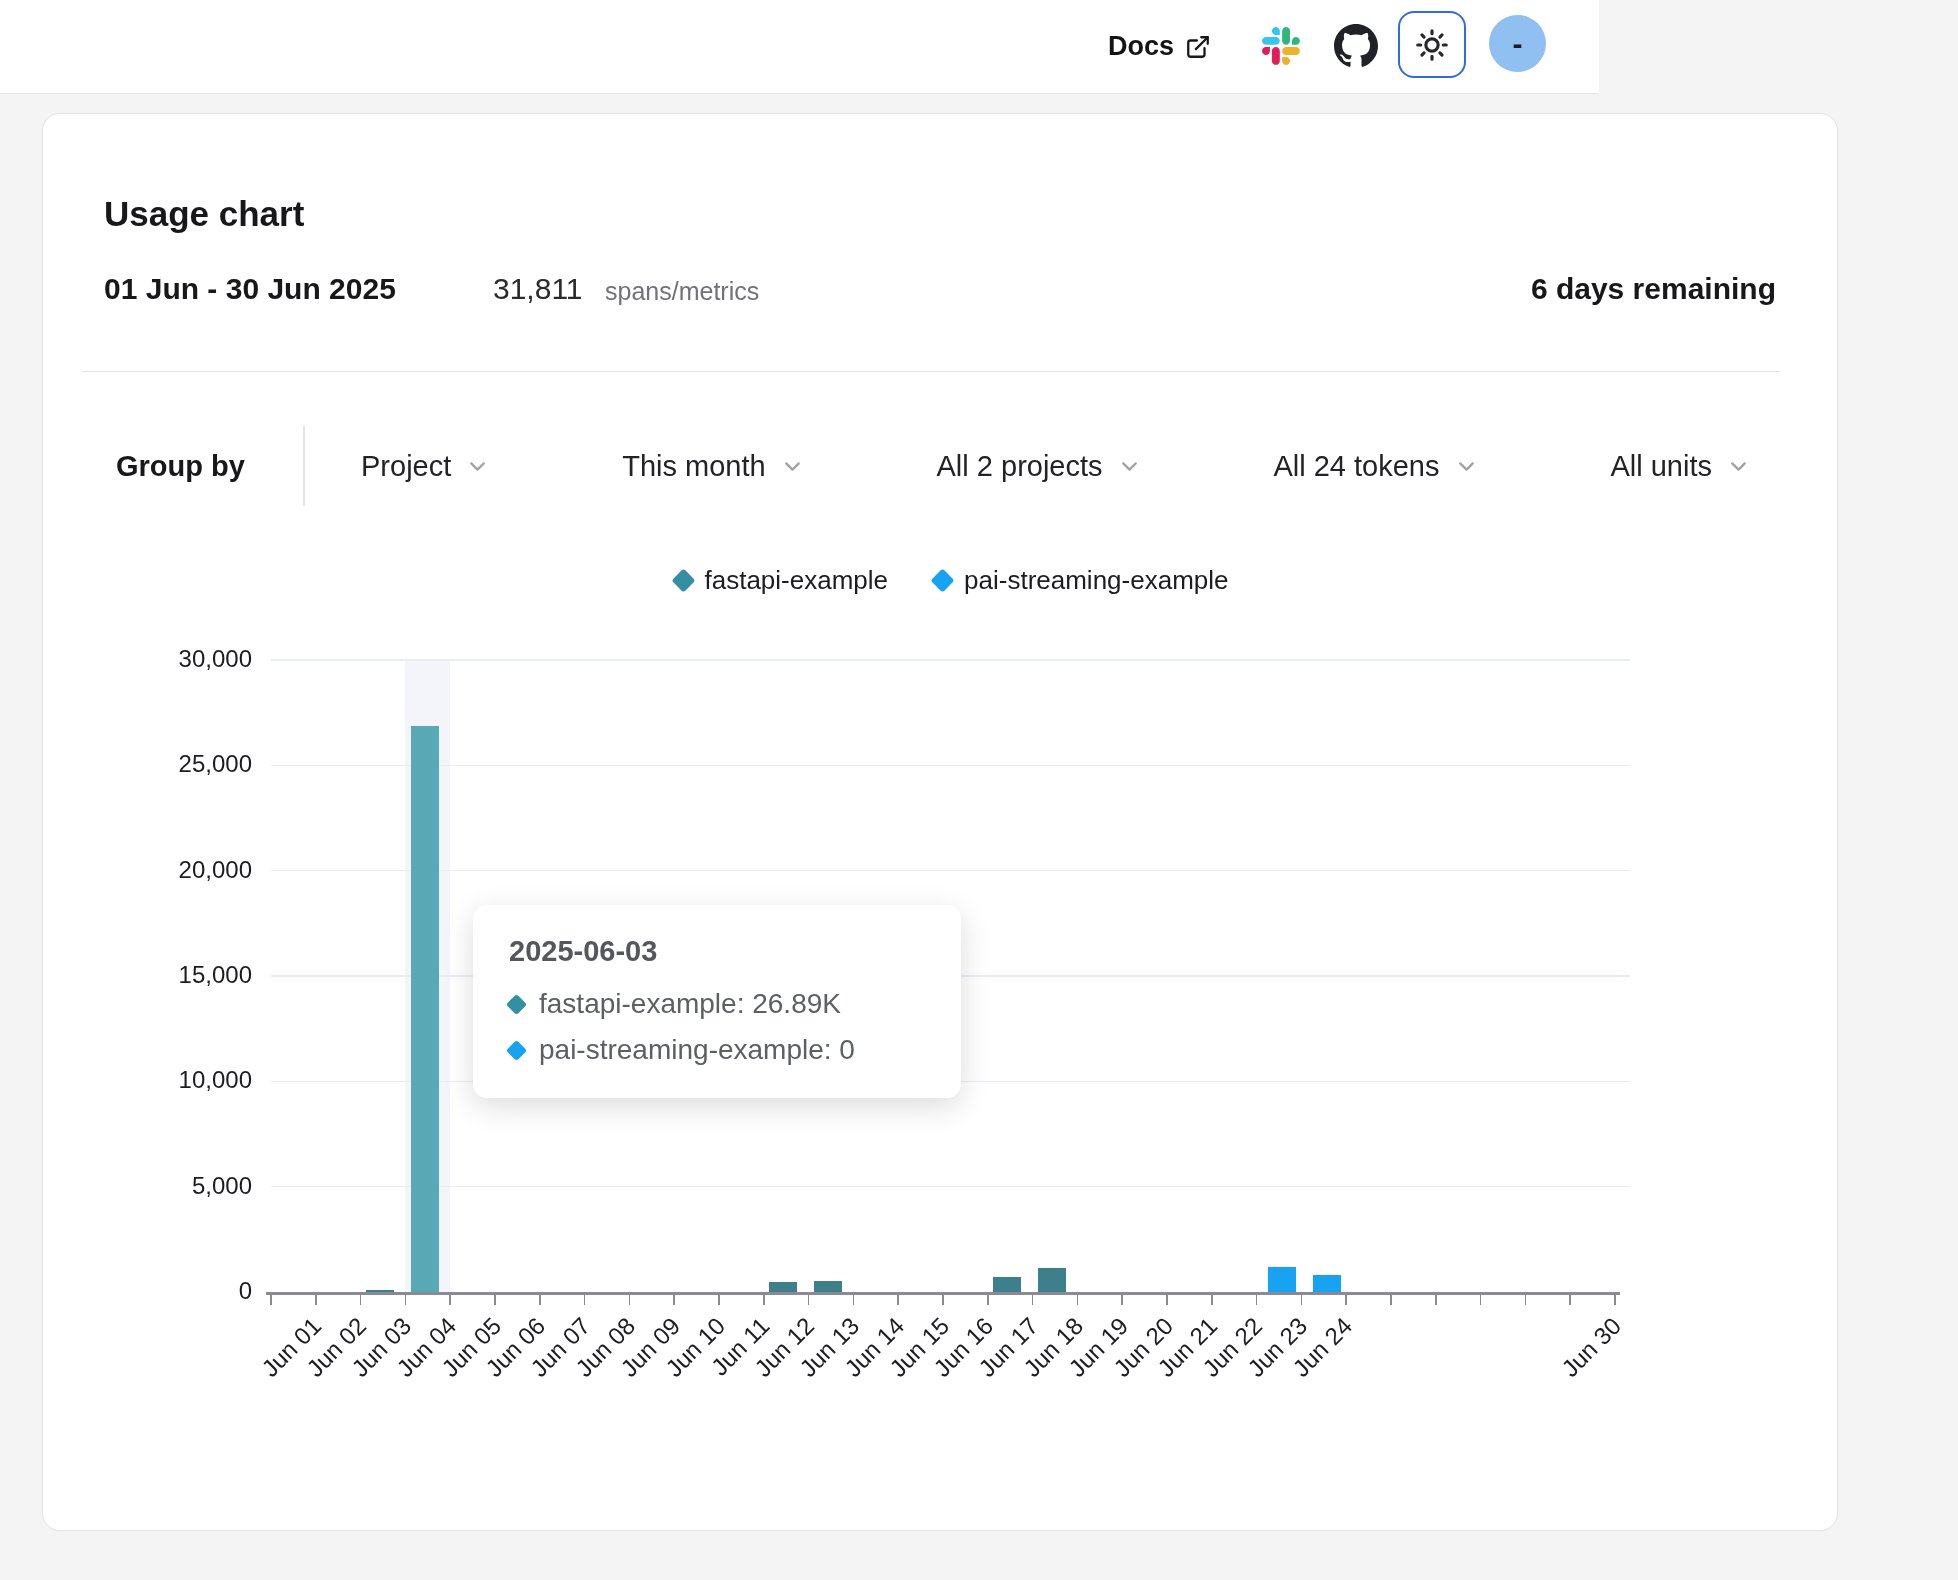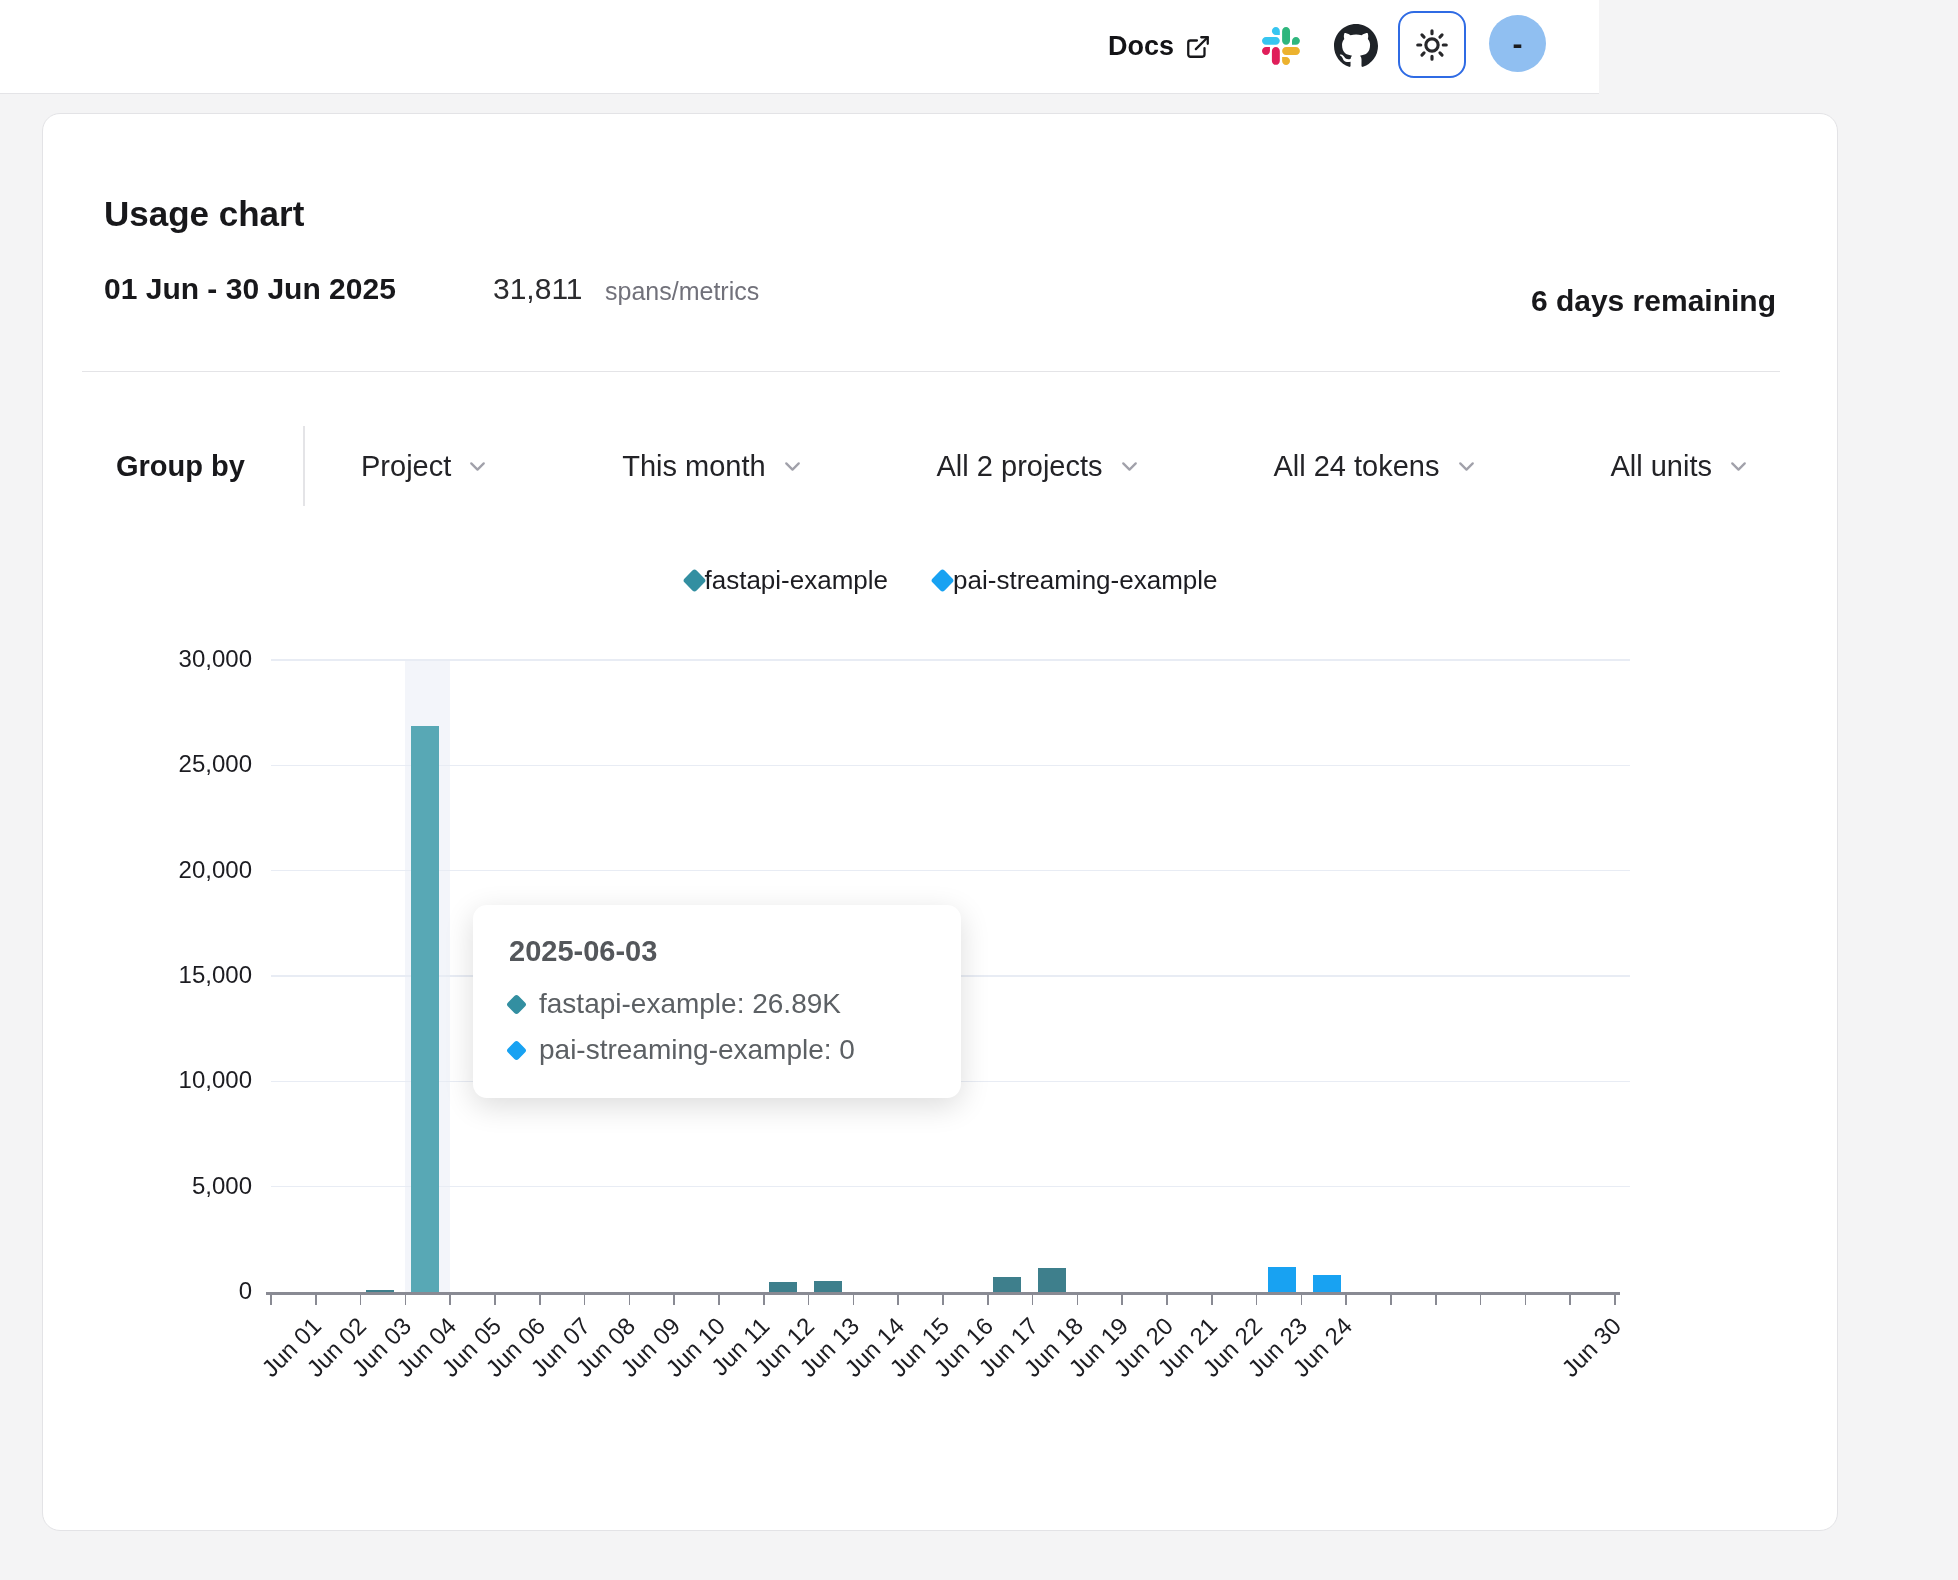--- a/index.html
+++ b/index.html
@@ -20,35 +20,35 @@
           background:#90bff1;display:flex;align-items:center;justify-content:center;
           font-size:30px;font-weight:700;color:#1c1c1f;cursor:pointer;}
   
   .card{position:absolute;left:42px;top:113px;width:1794px;height:1416px;background:#fff;
         border:1px solid #e3e3e6;border-radius:18px;}
   .card-title{position:absolute;left:61px;top:80px;font-size:35px;font-weight:700;margin:0;}
   .meta-row{position:absolute;left:0;top:158px;width:1794px;height:40px;}
   .date-range{position:absolute;left:61px;top:0;font-size:30px;font-weight:700;}
   .total-count{position:absolute;left:450px;top:0;font-size:30px;color:#2b2b2e;}
   .total-unit{position:absolute;left:562px;top:5px;font-size:25px;color:#71717a;}
-  .remaining{position:absolute;right:61px;top:12px;font-size:30px;font-weight:700;}
+  .remaining{position:absolute;right:61px;top:0;font-size:30px;font-weight:700;}
   .hdr-divider{position:absolute;left:39px;top:257px;width:1698px;height:1px;background:#e4e4e7;}
   
   .filter-row{position:absolute;left:0;top:312px;width:1794px;height:80px;}
   .group-by{position:absolute;left:73px;top:50%;transform:translateY(-50%);
             font-size:29px;font-weight:700;}
   .v-divider{position:absolute;left:260px;top:0;width:1.5px;height:80px;background:#e4e4e7;}
   .dropdowns{position:absolute;left:318px;top:0;width:1390px;height:80px;display:flex;
              align-items:center;justify-content:space-between;gap:23px;}
   .dropdown{display:flex;align-items:center;gap:14px;background:none;border:none;padding:0;
             font-family:"Liberation Sans",sans-serif;font-size:29px;color:#232327;cursor:pointer;}
   
   .legend{position:absolute;left:229px;top:449px;width:1359px;height:34px;display:flex;
           align-items:center;justify-content:center;gap:46px;}
-  .legend-item{display:flex;align-items:center;gap:2px;font-size:26px;color:#1c1c21;cursor:pointer;text-align:center;}
+  .legend-item{display:flex;align-items:center;gap:13px;font-size:26px;color:#1c1c21;cursor:pointer;text-align:center;}
   .diamond{width:17px;height:17px;border-radius:3px;transform:rotate(45deg);display:inline-block;}
   
   .chart-layer{position:absolute;left:0;top:0;width:1958px;height:1580px;pointer-events:none;}
   .chart-layer [data-interactable="true"]{pointer-events:auto;}
   .tooltip{position:absolute;left:473px;top:905px;width:488px;box-sizing:border-box;
            background:#fff;border-radius:14px;box-shadow:0 8px 30px rgba(0,0,0,.14);
            padding:30px 36px 32px 36px;z-index:5;}
   .tt-title{font-size:29px;font-weight:700;color:#54575b;margin-bottom:20px;}
   .tt-row{display:flex;align-items:center;gap:15px;font-size:28px;color:#5c6064;margin-top:14px;}
   .tt-row .diamond{width:15px;height:15px;}

